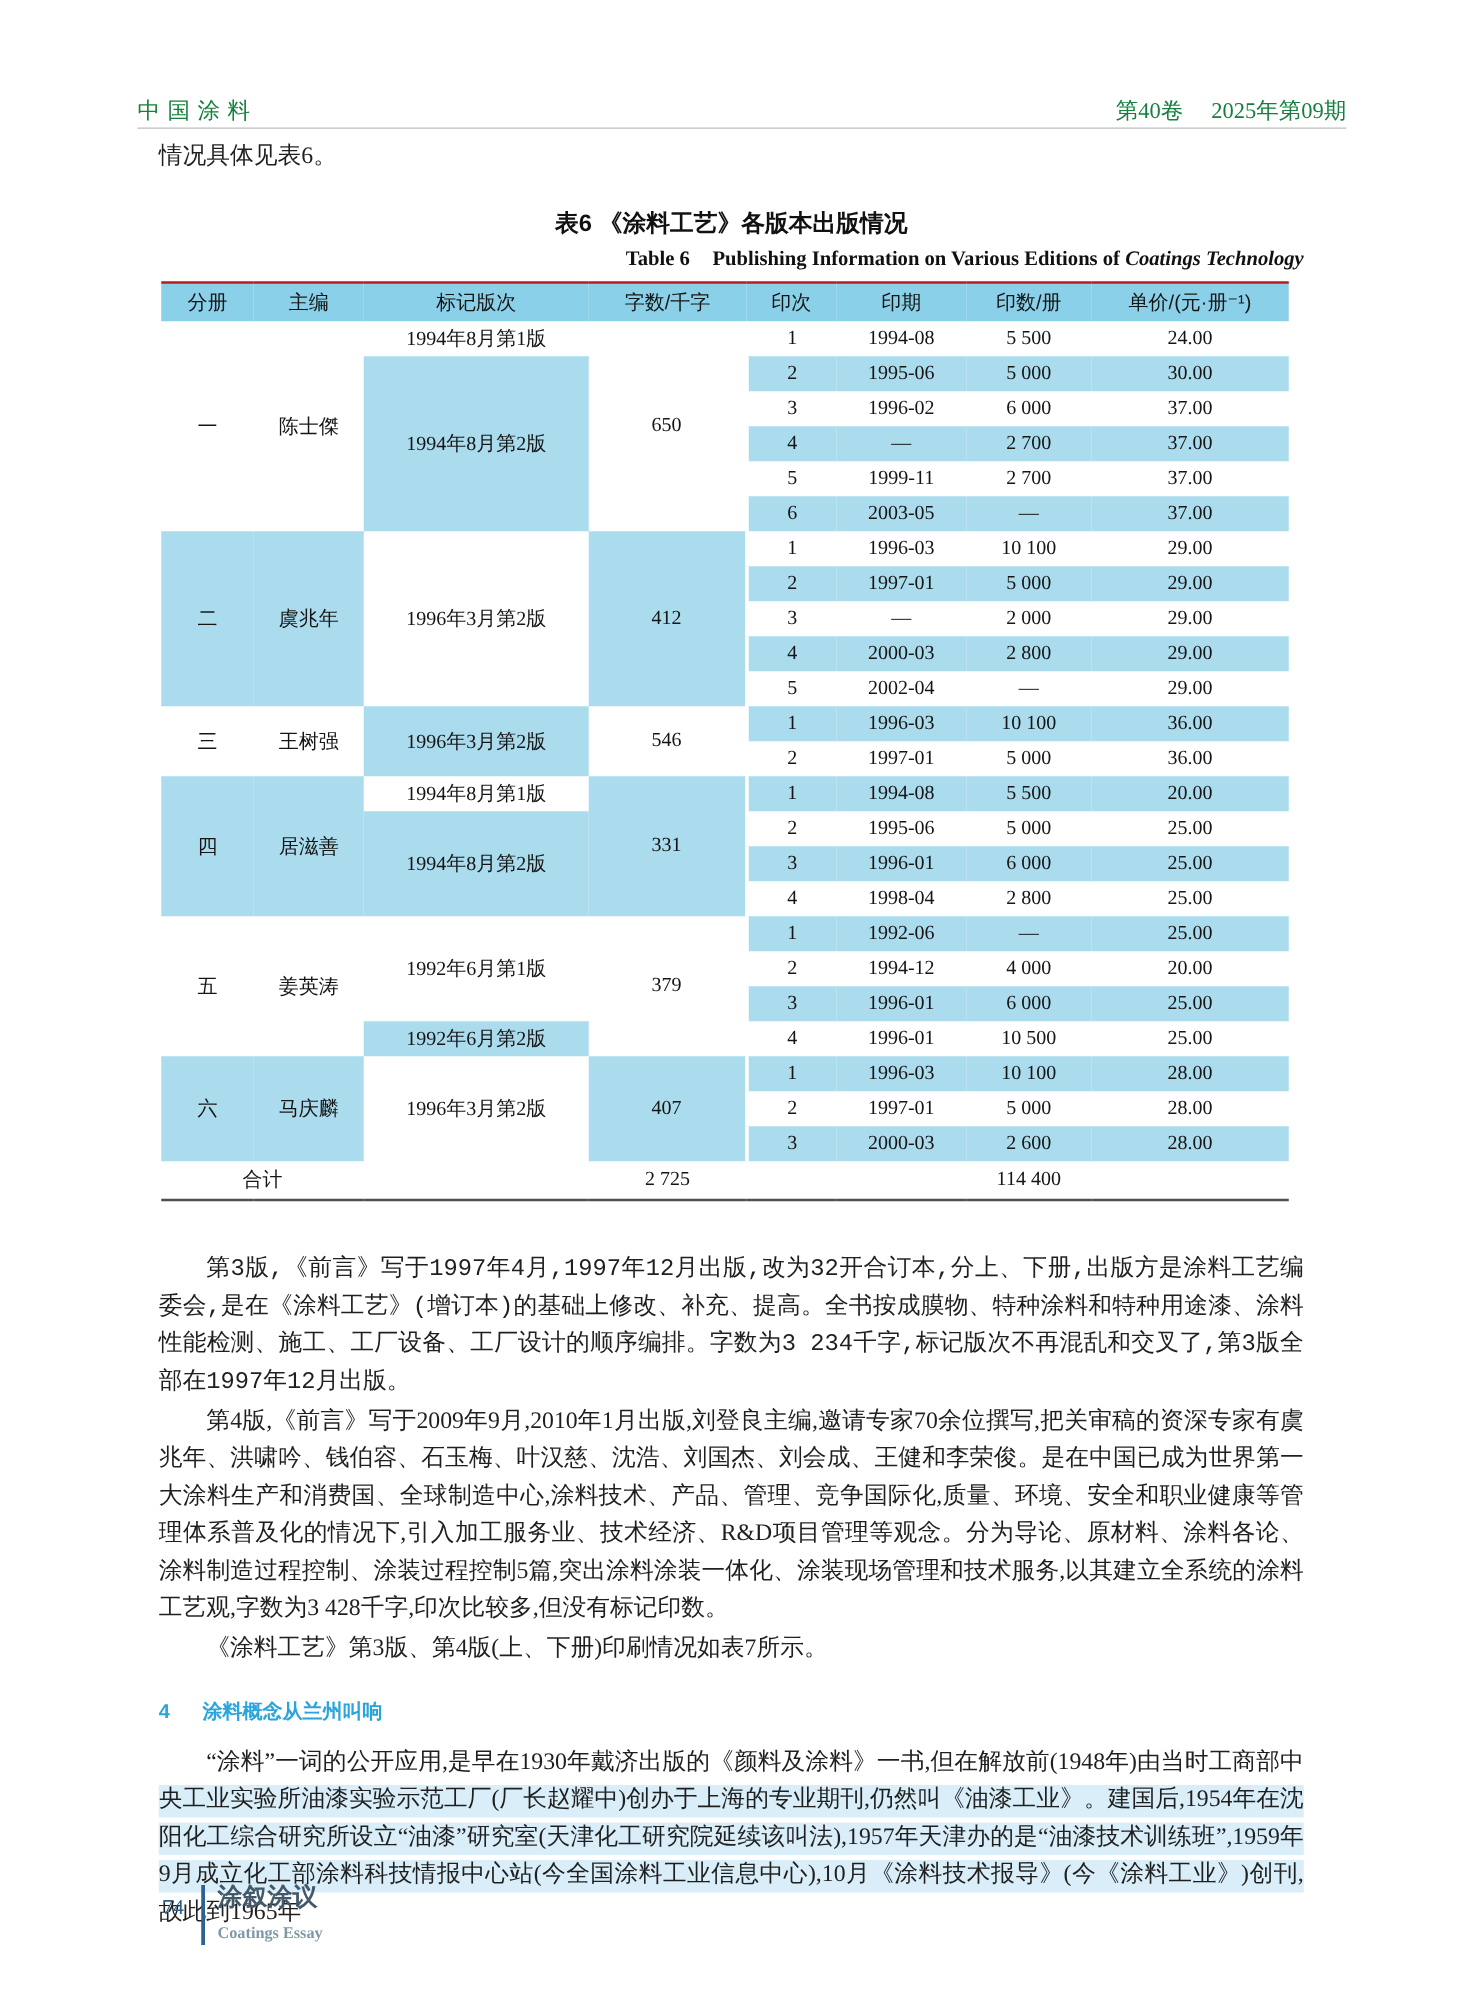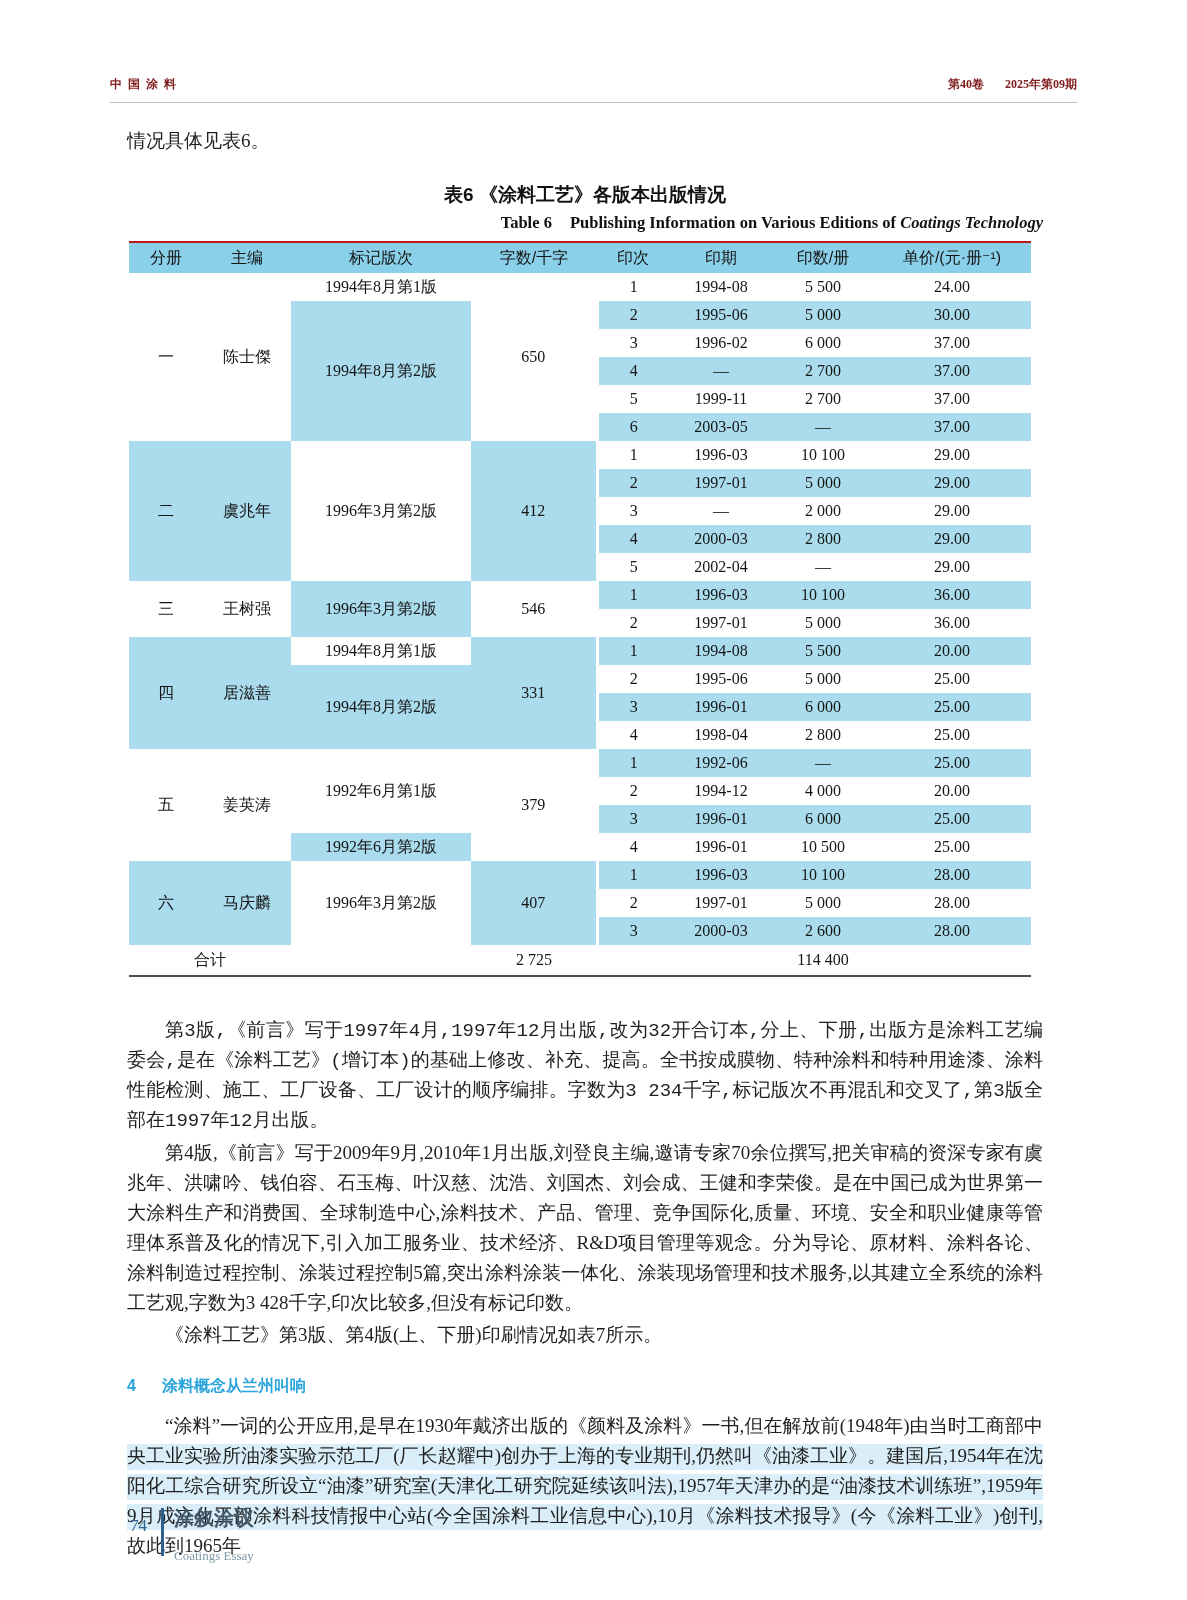--- a/index.html
+++ b/index.html
@@ -1,26 +1,26 @@
 <!DOCTYPE html>
 <html><head>
 <meta charset="utf-8">
 <style>
   html,body{margin:0;padding:0;background:#ffffff;}
   .page{position:relative;width:1187px;height:1600px;background:#ffffff;overflow:hidden;
         font-family:"Liberation Serif","DejaVu Serif",serif;color:#1f1f1f;}
   
   .pagehead{position:absolute;left:110px;right:110px;top:76px;display:flex;
             justify-content:space-between;align-items:flex-end;
-            font-size:12px;color:#7f1d1d;font-weight:bold;}
+            font-size:18px;color:#15803d;}
   .ph-left{letter-spacing:6px;}
   .ph-right span{margin-left:18px;}
   .headrule{position:absolute;left:110px;right:110px;top:102px;height:1px;background:#b9bdc4;}
   
-  .content{position:absolute;left:127px;top:120px;width:916px;}
+  .content{position:absolute;left:127px;top:104px;width:916px;}
   .intro{margin:8px 0 0 0;font-size:19px;line-height:26px;}
   .tbl-title-zh{margin-top:28px;text-align:center;font-family:"Liberation Sans","DejaVu Sans",sans-serif;
                 font-weight:bold;font-size:19px;color:#111;}
   .tbl-title-en{margin-top:5px;text-align:right;font-weight:bold;font-size:16.5px;color:#111;}
   .tbl-title-en .gap{display:inline-block;width:14px;}
   .tbl-title-en .book{font-style:italic;}
   
   table.pub{margin:8px 0 0 2px;width:902px;table-layout:fixed;border-collapse:collapse;
             border-top:2px solid #b91c1c;border-bottom:2px solid #4d4f52;}
   table.pub th{height:30px;padding:0;background:#8ad0e8;font-family:"Liberation Sans","DejaVu Sans",sans-serif;
@@ -39,21 +39,21 @@
   .p4wrap{position:relative;margin-top:10px;}
   .p4wrap .bar{position:absolute;left:0;width:100%;height:26px;background:#d9eef8;}
   .p4wrap .bar1{top:33px;} .p4wrap .bar2{top:63px;} .p4wrap .bar3{top:93px;}
   .p4wrap p{position:relative;margin:0;}
   
   .pagefoot{position:absolute;left:130px;top:1506px;display:flex;align-items:flex-start;}
   .pf-num{font-size:17px;color:#30618e;margin-top:10px;}
   .pf-bar{width:3px;height:48px;background:#2e6090;margin:2px 10px 0 14px;}
   .pf-zh{font-family:"Liberation Sans","DejaVu Sans",sans-serif;font-weight:bold;
          font-size:20px;color:#41596a;line-height:24px;}
-  .pf-en{font-size:13px;color:#7f98a6;margin-top:18px;}
+  .pf-en{font-size:13px;color:#7f98a6;margin-top:8px;font-weight:bold;}
 </style>
 </head>
 <body>
 
 <div class="page">
 
   <div class="pagehead">
     <div class="ph-left">中国涂料</div>
     <div class="ph-right">
       <span>第40卷</span>

